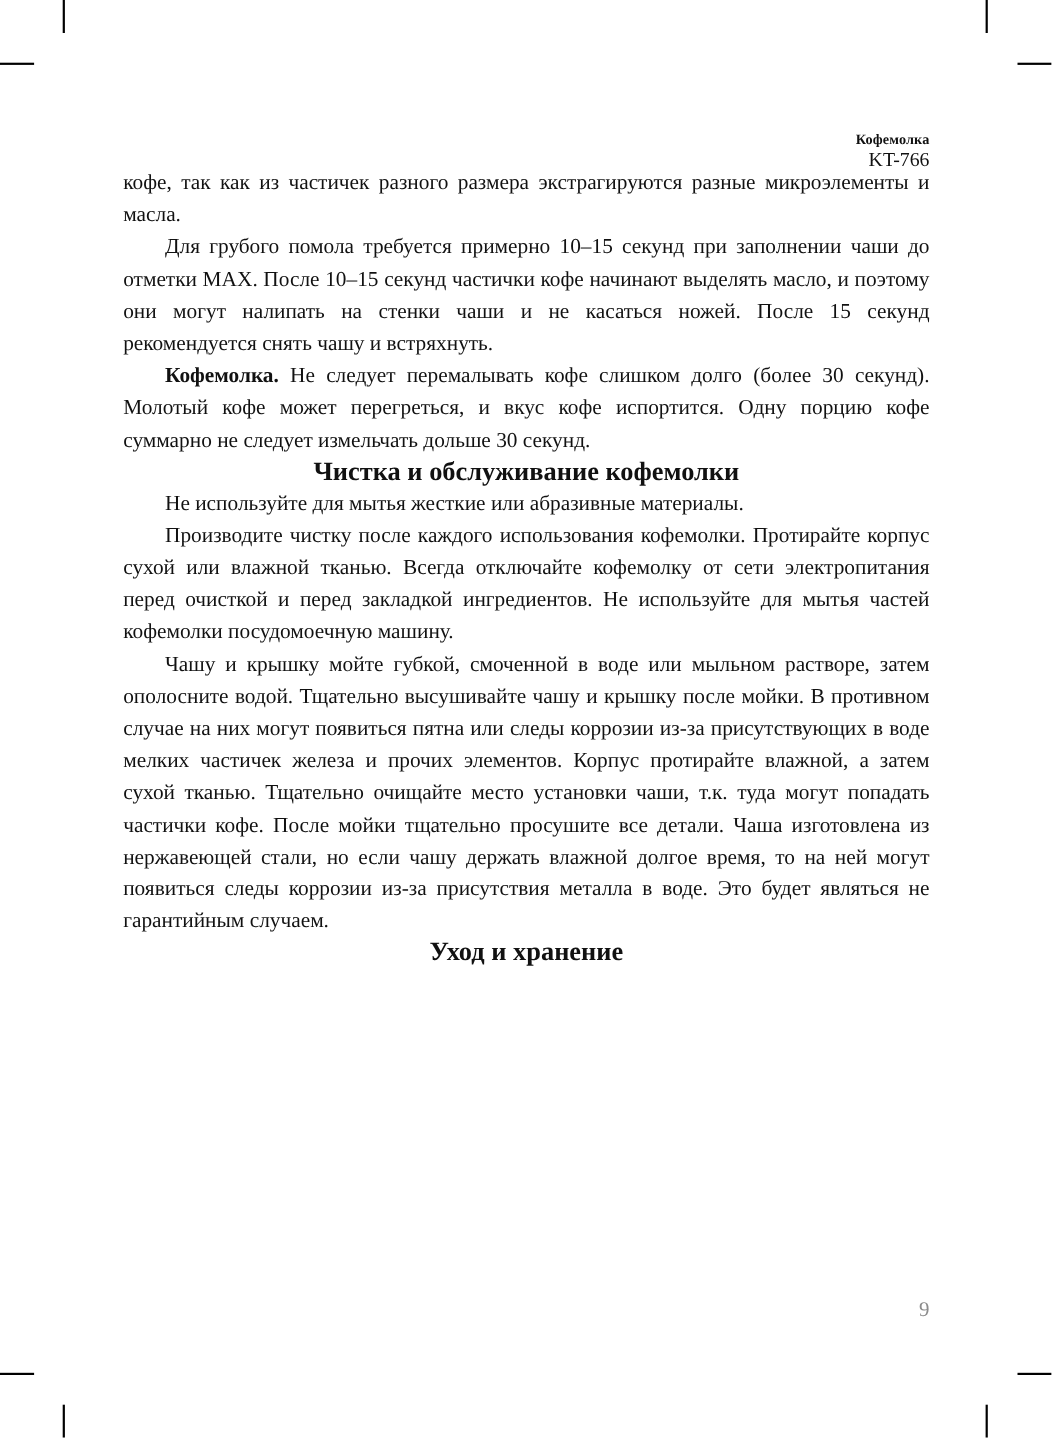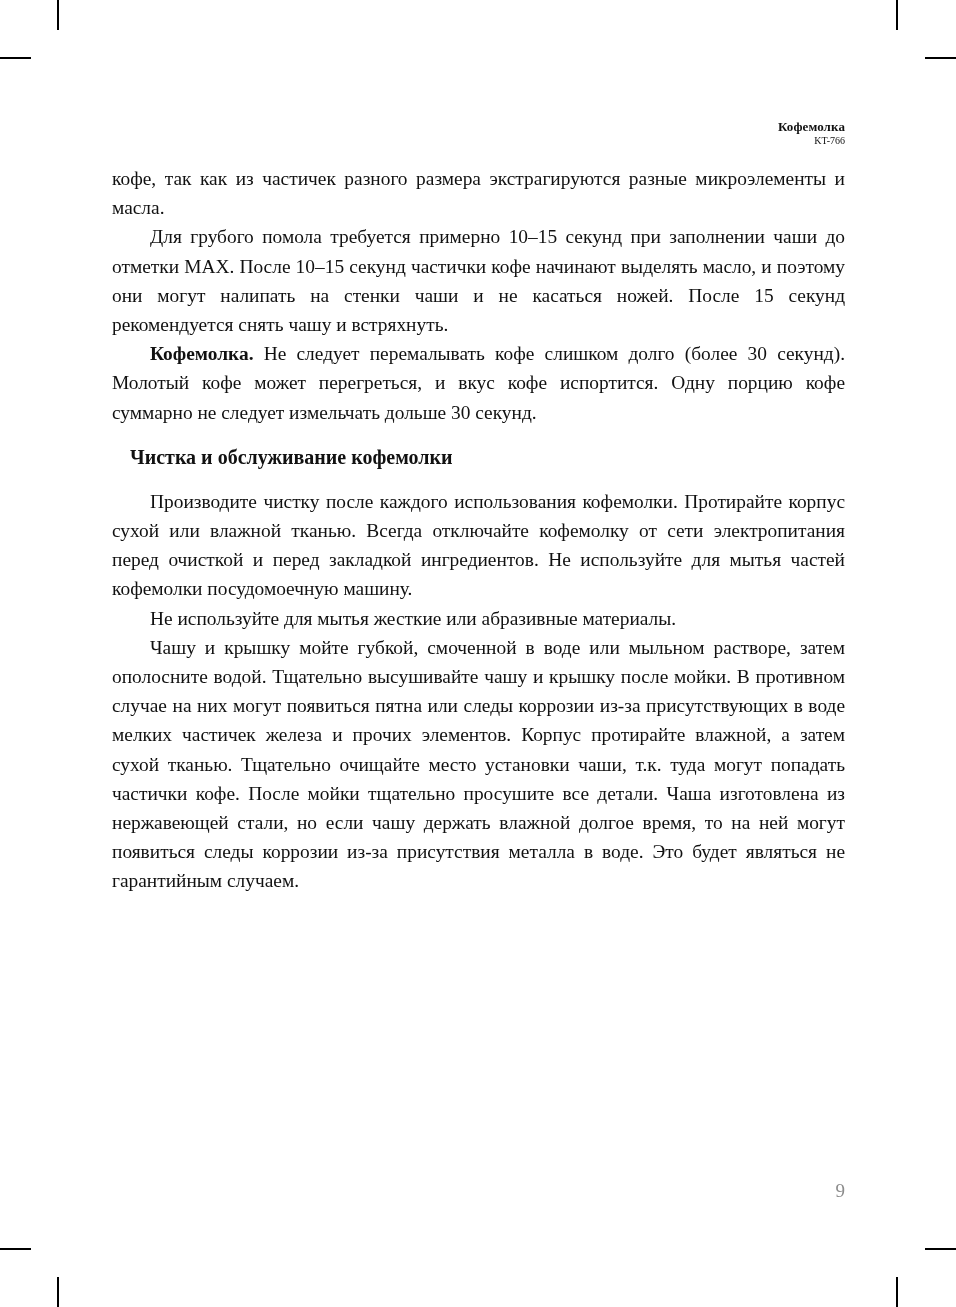--- a/index.html
+++ b/index.html
@@ -50,48 +50,48 @@
     text-align: right;
     line-height: 1.12;
   }
   .running-head .product {
     font-size: 13px;
     font-weight: bold;
     letter-spacing: 0.1px;
     display: block;
   }
   .running-head .model {
-    font-size: 10px;
+    font-size: 18px;
     font-weight: normal;
     display: block;
   }
 
   
   .body-copy {
     position: absolute;
     left: 0;
-    top: 164px;
+    top: 152px;
     width: 733px;
   }
   p.para {
     margin: 0;
     font-size: 19.4px;
     line-height: 29.2px;
     text-align: justify;
     text-indent: 38px;
     hyphens: manual;
   }
   p.para.no-indent { text-indent: 0; }
   p.para b { font-weight: bold; }
 
   h2.section-heading {
-    margin: 18px;
-    font-size: 20px;
+    margin: 0;
+    font-size: 24px;
     font-weight: bold;
-    text-align: left;
+    text-align: center;
     line-height: 1.2;
   }
 
   .gap-before-heading-1 { margin-top: 66px; }
   .gap-after-heading-1  { margin-top: 36px; }
   .gap-before-heading-2 { margin-top: 66px; }
   .gap-after-heading-2  { margin-top: 36px; }
 
   
   .folio {
@@ -126,25 +126,26 @@
   <div class="body-copy">
 
     <p class="para no-indent">кофе, так как из частичек разного размера экстрагируются разные микроэлементы и масла.</p>
 
     <p class="para">Для грубого помола требуется примерно 10–15 секунд при заполнении чаши до отметки MAX. После 10–15 секунд частички кофе начинают выделять масло, и поэтому они могут налипать на стенки чаши и не касаться ножей. После 15 секунд рекомендуется снять чашу и встряхнуть.</p>
 
     <p class="para"><b>Кофемолка.</b><span> Не следует перемалывать кофе слишком долго (более 30 секунд). Молотый кофе может перегреться, и вкус кофе испортится. Одну порцию кофе суммарно не следует измельчать дольше 30 секунд.</span></p>
 
     <h2 class="section-heading gap-before-heading-1">Чистка и обслуживание кофемолки</h2>
 
+    <p class="para">Не используйте для мытья жесткие или абразивные материалы.</p>
+
     <p class="para gap-after-heading-1">Производите чистку после каждого использования кофемолки. Протирайте корпус сухой или влажной тканью. Всегда отключайте кофемолку от сети электропитания перед очисткой и перед закладкой ингредиентов. Не используйте для мытья частей кофемолки посудомоечную машину.</p>
-
-    <p class="para">Не используйте для мытья жесткие или абразивные материалы.</p>
 
     <p class="para">Чашу и крышку мойте губкой, смоченной в воде или мыльном растворе, затем ополосните водой. Тщательно высушивайте чашу и крышку после мойки. В противном случае на них могут появиться пятна или следы коррозии из-за присутствующих в воде мелких частичек железа и прочих элементов. Корпус протирайте влажной, а затем сухой тканью. Тщательно очищайте место установки чаши, т.к. туда могут попадать частички кофе. После мойки тщательно просушите все детали. Чаша изготовлена из нержавеющей стали, но если чашу держать влажной долгое время, то на ней могут появиться следы коррозии из-за присутствия металла в воде. Это будет являться не гарантийным случаем.</p>
 
+    <h2 class="section-heading gap-before-heading-2">Уход и хранение</h2>
 
 
   </div>
 
   <div class="folio">9</div>
 
 </div>
 
 </body></html>

